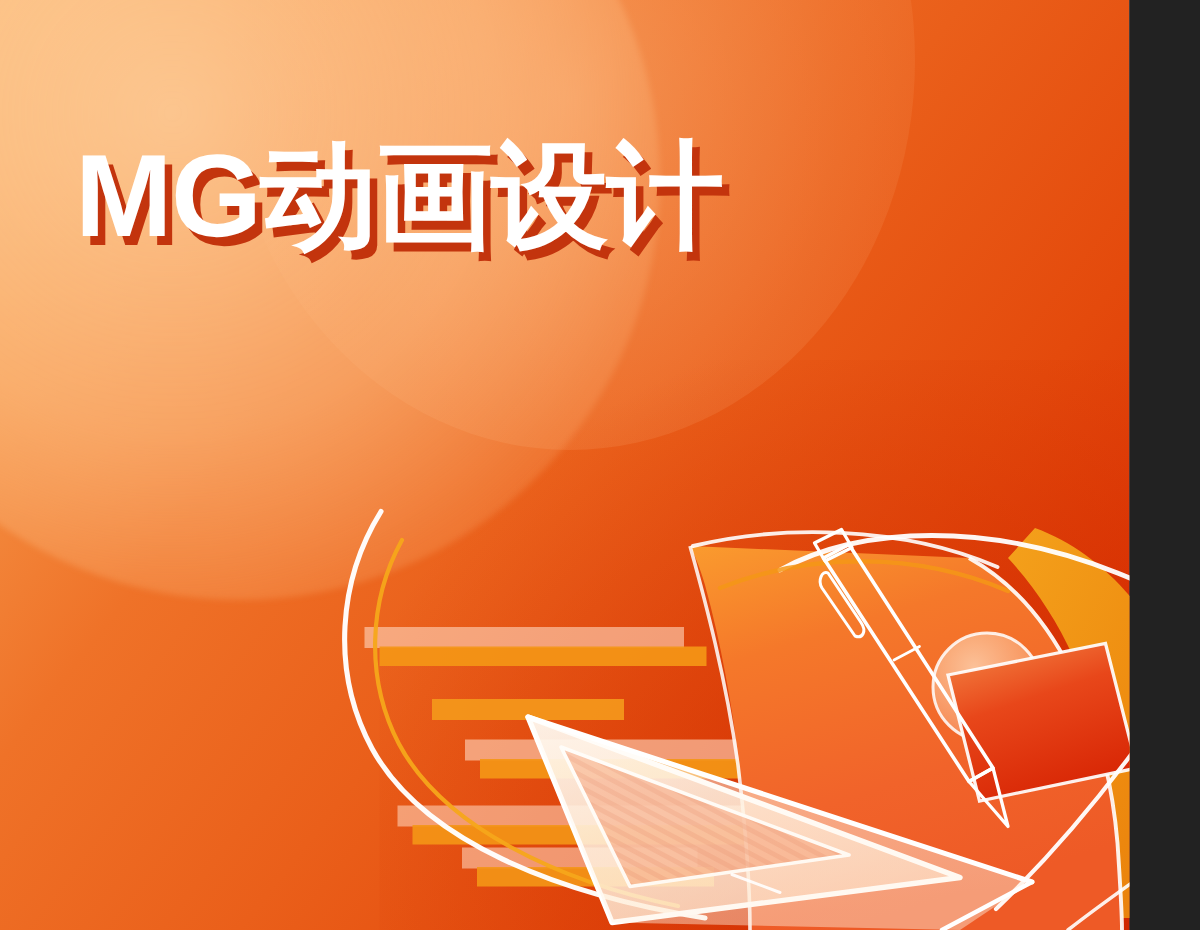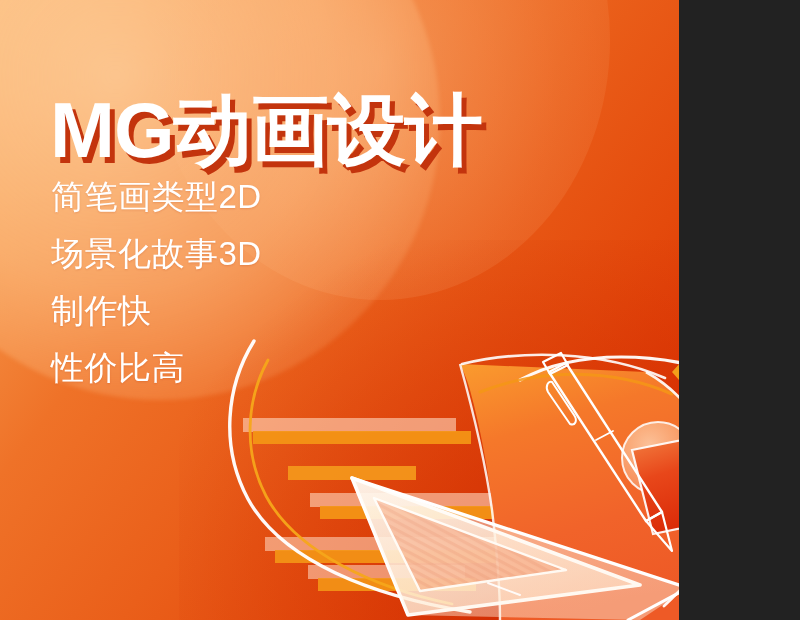--- a/index.html
+++ b/index.html
@@ -1,21 +1,21 @@
 <!DOCTYPE html>
 <html><head>
 <meta charset="utf-8">
 <title>MG Animation Banner</title>
 <style>
   html,body{margin:0;padding:0;background:#222;}
   *{box-sizing:border-box;}
 
   .banner{
     position:relative;
-    width:679px;
+    width:753px;
     height:620px;
     overflow:hidden;
     font-family:"Liberation Sans","DejaVu Sans",sans-serif;
     background:#0c4a6e;
   }
 
   
   .bg-base{
     position:absolute; inset:0;
     background:linear-gradient(128deg,
@@ -216,20 +216,14 @@
 
         <path d="M488,583 L520,595" fill="none" stroke="#ffffff" stroke-width="2" stroke-linecap="round" opacity="0.9"></path>
       </g>
 
       <path d="M500,620 C516,612 540,606 560,612 L584,620 Z" fill="rgba(241,99,42,0.0)"></path>
     </svg>
   </div>
 
   <h1 class="headline">MG动画设计</h1>
 
-  <ul class="feature-list">
-    <li>简笔画类型2D</li>
-    <li>场景化故事3D</li>
-    <li>制作快</li>
-    <li>性价比高</li>
-  </ul>
 
 </div>
 
 </body></html>

